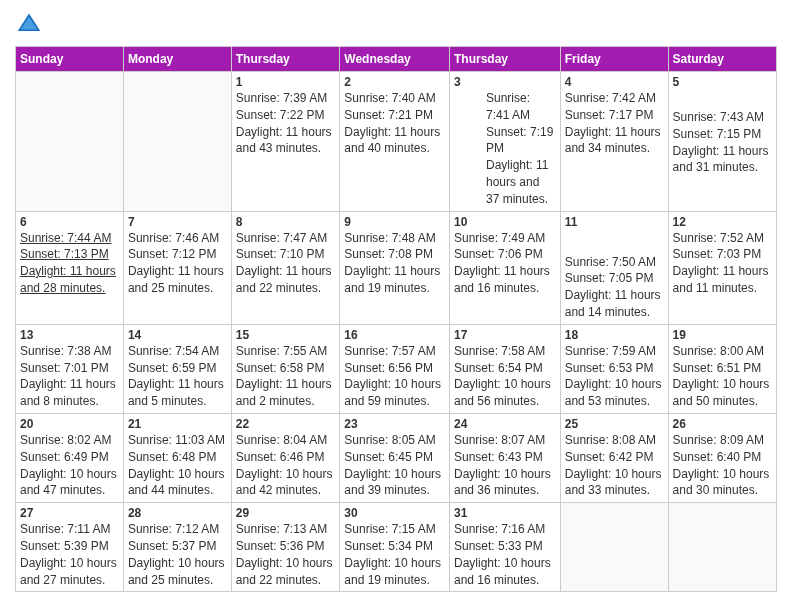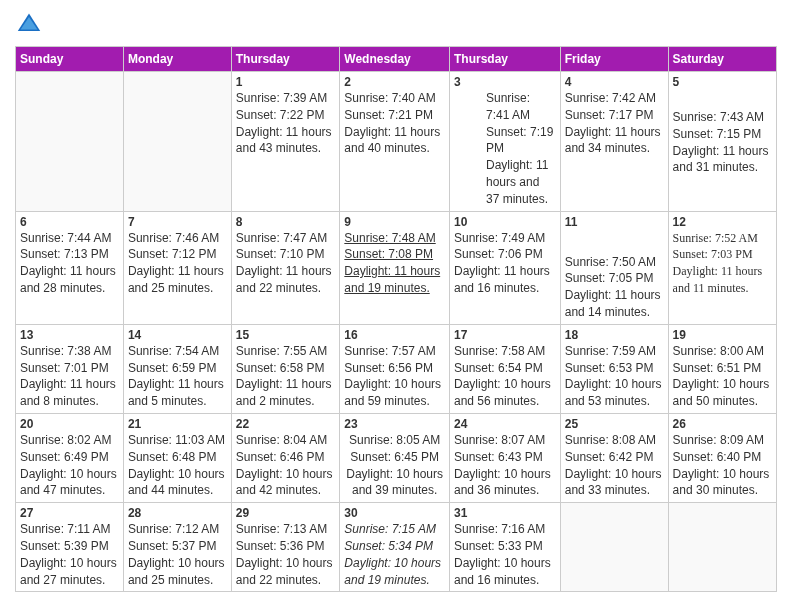--- a/index.html
+++ b/index.html
@@ -157,57 +157,57 @@
           <td>
             <span class="day-num">5</span>
             <div class="day-info" style="white-space: pre-line; margin-top: 20px;">Sunrise: 7:43 AM
 Sunset: 7:15 PM
 Daylight: 11 hours and 31 minutes.</div>
           </td>
         </tr>
         <tr>
           <td>
             <span class="day-num">6</span>
-            <div class="day-info" style="white-space: pre-line;">Sunrise: 7:44 AM
+            <div class="day-info" style="white-space: pre-line; text-decoration: underline;">Sunrise: 7:44 AM
 Sunset: 7:13 PM
 Daylight: 11 hours and 28 minutes.</div>
           </td>
           <td>
             <span class="day-num">7</span>
             <div class="day-info" style="white-space: pre-line;">Sunrise: 7:46 AM
 Sunset: 7:12 PM
 Daylight: 11 hours and 25 minutes.</div>
           </td>
           <td>
             <span class="day-num">8</span>
             <div class="day-info" style="white-space: pre-line;">Sunrise: 7:47 AM
 Sunset: 7:10 PM
 Daylight: 11 hours and 22 minutes.</div>
           </td>
           <td>
             <span class="day-num">9</span>
-            <div class="day-info" style="white-space: pre-line; text-decoration: underline;">Sunrise: 7:48 AM
+            <div class="day-info" style="white-space: pre-line;">Sunrise: 7:48 AM
 Sunset: 7:08 PM
 Daylight: 11 hours and 19 minutes.</div>
           </td>
           <td>
             <span class="day-num">10</span>
             <div class="day-info" style="white-space: pre-line;">Sunrise: 7:49 AM
 Sunset: 7:06 PM
 Daylight: 11 hours and 16 minutes.</div>
           </td>
           <td>
             <span class="day-num">11</span>
             <div class="day-info" style="white-space: pre-line; margin-top: 25px;">Sunrise: 7:50 AM
 Sunset: 7:05 PM
 Daylight: 11 hours and 14 minutes.</div>
           </td>
           <td>
             <span class="day-num">12</span>
-            <div class="day-info" style="white-space: pre-line; font-family: Liberation Serif, serif;">Sunrise: 7:52 AM
+            <div class="day-info" style="white-space: pre-line;">Sunrise: 7:52 AM
 Sunset: 7:03 PM
 Daylight: 11 hours and 11 minutes.</div>
           </td>
         </tr>
         <tr>
           <td>
             <span class="day-num">13</span>
             <div class="day-info" style="white-space: pre-line;">Sunrise: 7:38 AM
 Sunset: 7:01 PM
 Daylight: 11 hours and 8 minutes.</div>
@@ -263,21 +263,21 @@
 Daylight: 10 hours and 44 minutes.</div>
           </td>
           <td>
             <span class="day-num">22</span>
             <div class="day-info" style="white-space: pre-line;">Sunrise: 8:04 AM
 Sunset: 6:46 PM
 Daylight: 10 hours and 42 minutes.</div>
           </td>
           <td>
             <span class="day-num">23</span>
-            <div class="day-info" style="white-space: pre-line; text-align: center;">Sunrise: 8:05 AM
+            <div class="day-info" style="white-space: pre-line;">Sunrise: 8:05 AM
 Sunset: 6:45 PM
 Daylight: 10 hours and 39 minutes.</div>
           </td>
           <td>
             <span class="day-num">24</span>
             <div class="day-info" style="white-space: pre-line;">Sunrise: 8:07 AM
 Sunset: 6:43 PM
 Daylight: 10 hours and 36 minutes.</div>
           </td>
           <td>
@@ -307,21 +307,21 @@
 Daylight: 10 hours and 25 minutes.</div>
           </td>
           <td>
             <span class="day-num">29</span>
             <div class="day-info" style="white-space: pre-line;">Sunrise: 7:13 AM
 Sunset: 5:36 PM
 Daylight: 10 hours and 22 minutes.</div>
           </td>
           <td>
             <span class="day-num">30</span>
-            <div class="day-info" style="white-space: pre-line; font-style: italic;">Sunrise: 7:15 AM
+            <div class="day-info" style="white-space: pre-line;">Sunrise: 7:15 AM
 Sunset: 5:34 PM
 Daylight: 10 hours and 19 minutes.</div>
           </td>
           <td>
             <span class="day-num">31</span>
             <div class="day-info" style="white-space: pre-line;">Sunrise: 7:16 AM
 Sunset: 5:33 PM
 Daylight: 10 hours and 16 minutes.</div>
           </td>
           <td class="empty"></td>

